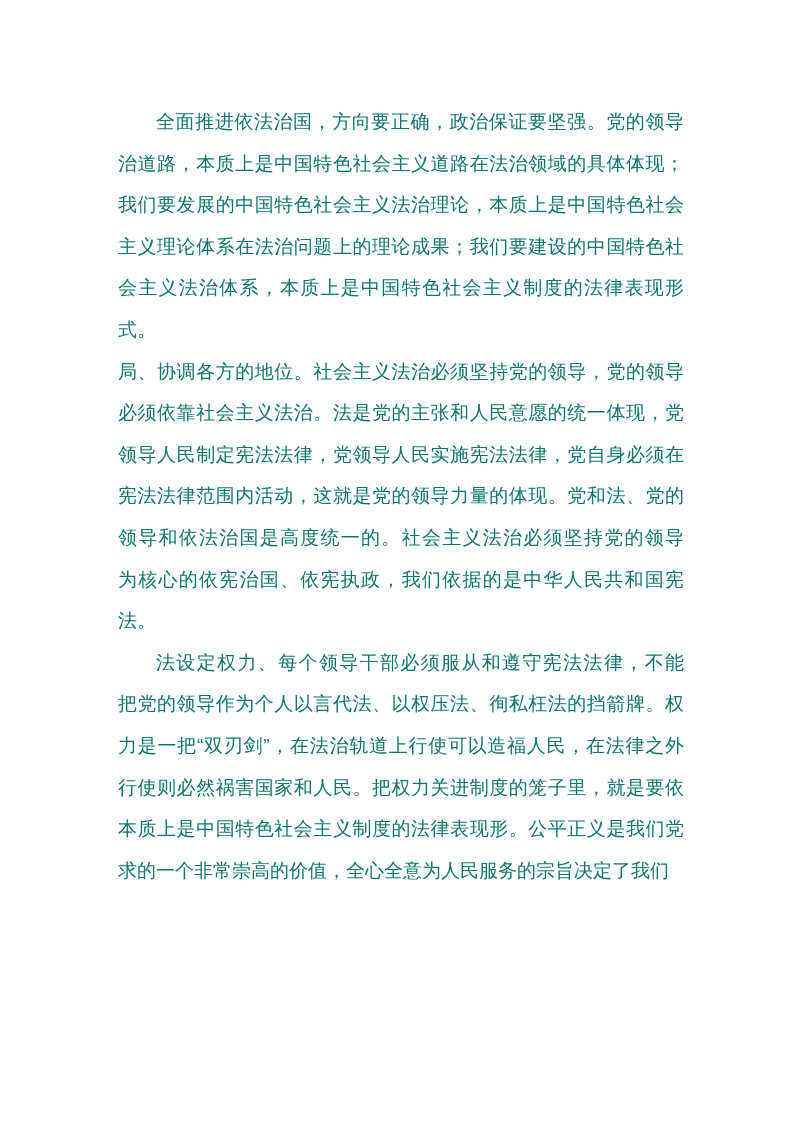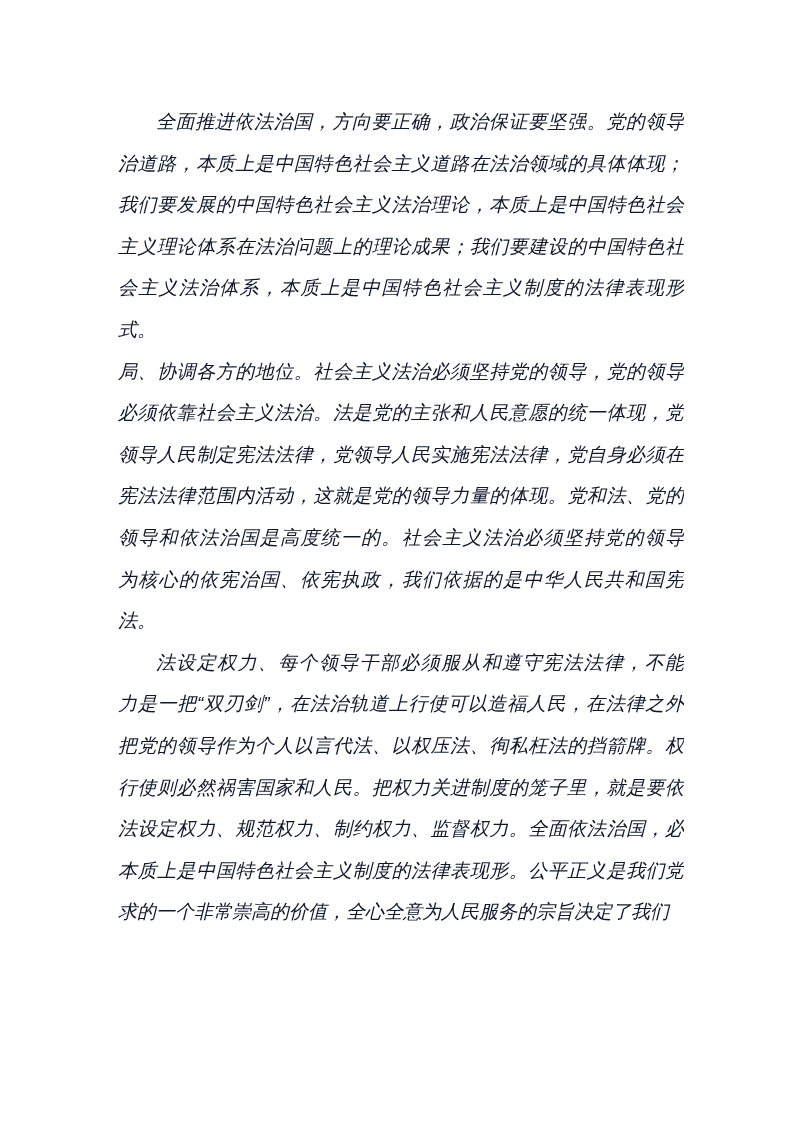--- a/index.html
+++ b/index.html
@@ -40,35 +40,34 @@
   }
   .line.para-last {
     text-align-last: left;
     -moz-text-align-last: left;
   }
 </style>
 </head>
 <body>
 
 <div class="page" style="background: rgb(255, 255, 255);">
-  <div class="text-block" style="color: #0f172a; font-style: italic;">
+  <div class="text-block" style="color: #0f766e;">
       <div class="line para-first">全面推进依法治国，方向要正确，政治保证要坚强。党的领导</div>
       <div class="line">治道路，本质上是中国特色社会主义道路在法治领域的具体体现；</div>
       <div class="line">我们要发展的中国特色社会主义法治理论，本质上是中国特色社会</div>
       <div class="line">主义理论体系在法治问题上的理论成果；我们要建设的中国特色社</div>
       <div class="line">会主义法治体系，本质上是中国特色社会主义制度的法律表现形</div>
       <div class="line para-last">式。</div>
       <div class="line">局、协调各方的地位。社会主义法治必须坚持党的领导，党的领导</div>
       <div class="line">必须依靠社会主义法治。法是党的主张和人民意愿的统一体现，党</div>
       <div class="line">领导人民制定宪法法律，党领导人民实施宪法法律，党自身必须在</div>
       <div class="line">宪法法律范围内活动，这就是党的领导力量的体现。党和法、党的</div>
       <div class="line">领导和依法治国是高度统一的。社会主义法治必须坚持党的领导</div>
       <div class="line">为核心的依宪治国、依宪执政，我们依据的是中华人民共和国宪</div>
       <div class="line para-last">法。</div>
       <div class="line para-first">法设定权力、每个领导干部必须服从和遵守宪法法律，不能</div>
+      <div class="line">把党的领导作为个人以言代法、以权压法、徇私枉法的挡箭牌。权</div>
       <div class="line">力是一把“双刃剑”，在法治轨道上行使可以造福人民，在法律之外</div>
-      <div class="line">把党的领导作为个人以言代法、以权压法、徇私枉法的挡箭牌。权</div>
       <div class="line">行使则必然祸害国家和人民。把权力关进制度的笼子里，就是要依</div>
-      <div class="line">法设定权力、规范权力、制约权力、监督权力。全面依法治国，必</div>
       <div class="line">本质上是中国特色社会主义制度的法律表现形。公平正义是我们党追</div>
       <div class="line para-last">求的一个非常崇高的价值，全心全意为人民服务的宗旨决定了我们</div>
     </div>
 </div>
 
 </body></html>

